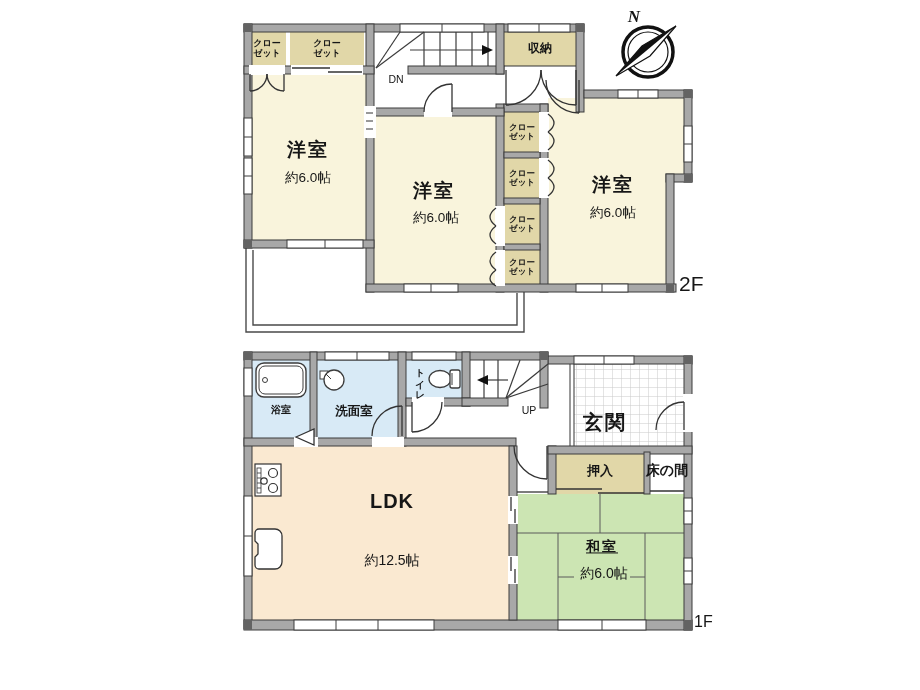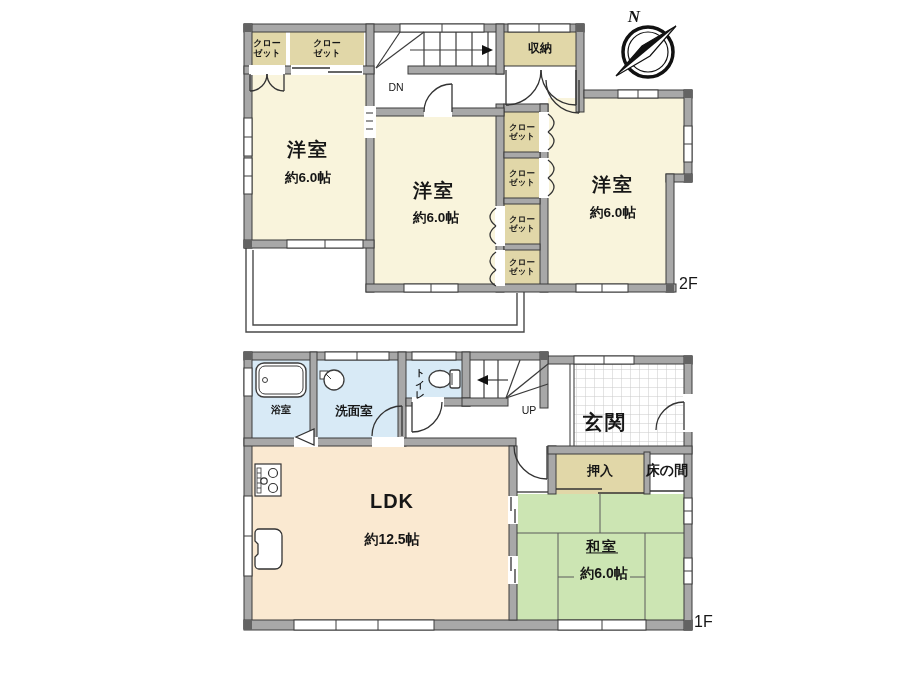--- a/index.html
+++ b/index.html
@@ -3,21 +3,21 @@
 <meta charset="utf-8">
 <style>
   html,body{margin:0;padding:0;background:#fff;}
   #canvas{position:relative;width:920px;height:690px;background:#ffffff;overflow:hidden;
           font-family:"Liberation Sans","DejaVu Sans",sans-serif;}
   #plan-svg{position:absolute;left:0;top:0;}
   .lbl{position:absolute;transform:translate(-50%,-50%);font-weight:600;color:#161616;
        white-space:pre-line;text-align:center;line-height:1.08;
        font-family:"Liberation Sans","DejaVu Sans",sans-serif;}
   .room-name{font-weight:700;letter-spacing:2px;}
-  .room-size{font-weight:700;}
+  .room-size{font-weight:400;}
   .vtext{writing-mode:vertical-rl;letter-spacing:1px;}
   .floor-tag{font-weight:500;transform:translate(0,-50%);}
   .north{font-family:"Liberation Serif","DejaVu Serif",serif;font-style:italic;font-weight:600;}
 </style>
 </head>
 <body>
 
 <div id="canvas">
 <svg id="plan-svg" width="920" height="690" viewBox="0 0 920 690">
   <defs>
@@ -294,42 +294,42 @@
   </g>
 </svg>
 
   <div class="lbl north" style="left:634px;top:17px;font-size:17px;">N</div>
 
   <div class="lbl" style="left:267px;top:49px;font-size:9px;">クロー
 ゼット</div>
   <div class="lbl" style="left:327px;top:49px;font-size:9px;">クロー
 ゼット</div>
   <div class="lbl" style="left:540px;top:48px;font-size:12px;">収納</div>
-  <div class="lbl" style="left:396px;top:88px;font-size:10.5px;font-weight:500;">DN</div>
+  <div class="lbl" style="left:396px;top:80px;font-size:10.5px;font-weight:500;">DN</div>
   <div class="lbl room-name" style="left:308px;top:150px;font-size:19px;">洋室</div>
   <div class="lbl room-size" style="left:308px;top:178px;font-size:13.5px;">約6.0帖</div>
   <div class="lbl room-name" style="left:434px;top:191px;font-size:19px;">洋室</div>
   <div class="lbl room-size" style="left:436px;top:218px;font-size:13.5px;">約6.0帖</div>
   <div class="lbl room-name" style="left:613px;top:185px;font-size:19px;">洋室</div>
   <div class="lbl room-size" style="left:613px;top:213px;font-size:13.5px;">約6.0帖</div>
   <div class="lbl" style="left:522px;top:132px;font-size:8.5px;">クロー
 ゼット</div>
   <div class="lbl" style="left:522px;top:178px;font-size:8.5px;">クロー
 ゼット</div>
   <div class="lbl" style="left:522px;top:224px;font-size:8.5px;">クロー
 ゼット</div>
   <div class="lbl" style="left:522px;top:267px;font-size:8.5px;">クロー
 ゼット</div>
-  <div class="lbl floor-tag" style="left:679px;top:284px;font-size:16px;">2F</div>
+  <div class="lbl floor-tag" style="left:679px;top:284px;font-size:21px;">2F</div>
 
   <div class="lbl" style="left:281px;top:410px;font-size:10px;">浴室</div>
   <div class="lbl" style="left:354px;top:412px;font-size:12.5px;">洗面室</div>
   <div class="lbl vtext" style="left:420px;top:379px;font-size:9.5px;">トイレ</div>
   <div class="lbl" style="left:529px;top:411px;font-size:10.5px;font-weight:400;">UP</div>
   <div class="lbl room-name" style="left:605px;top:423px;font-size:20px;">玄関</div>
   <div class="lbl" style="left:600px;top:471px;font-size:13px;">押入</div>
   <div class="lbl" style="left:667px;top:471px;font-size:14px;">床の間</div>
   <div class="lbl room-name" style="left:392px;top:502px;font-size:20px;letter-spacing:1px;">LDK</div>
-  <div class="lbl room-size" style="left:392px;top:540px;font-size:14px;">約12.5帖</div>
+  <div class="lbl room-size" style="left:392px;top:561px;font-size:14px;">約12.5帖</div>
   <div class="lbl room-name" style="left:602px;top:547px;font-size:14px;text-decoration:underline;">和室</div>
   <div class="lbl room-size" style="left:604px;top:574px;font-size:14px;">約6.0帖</div>
   <div class="lbl floor-tag" style="left:694px;top:622px;font-size:16px;">1F</div>
 </div>
 
 </body></html>

